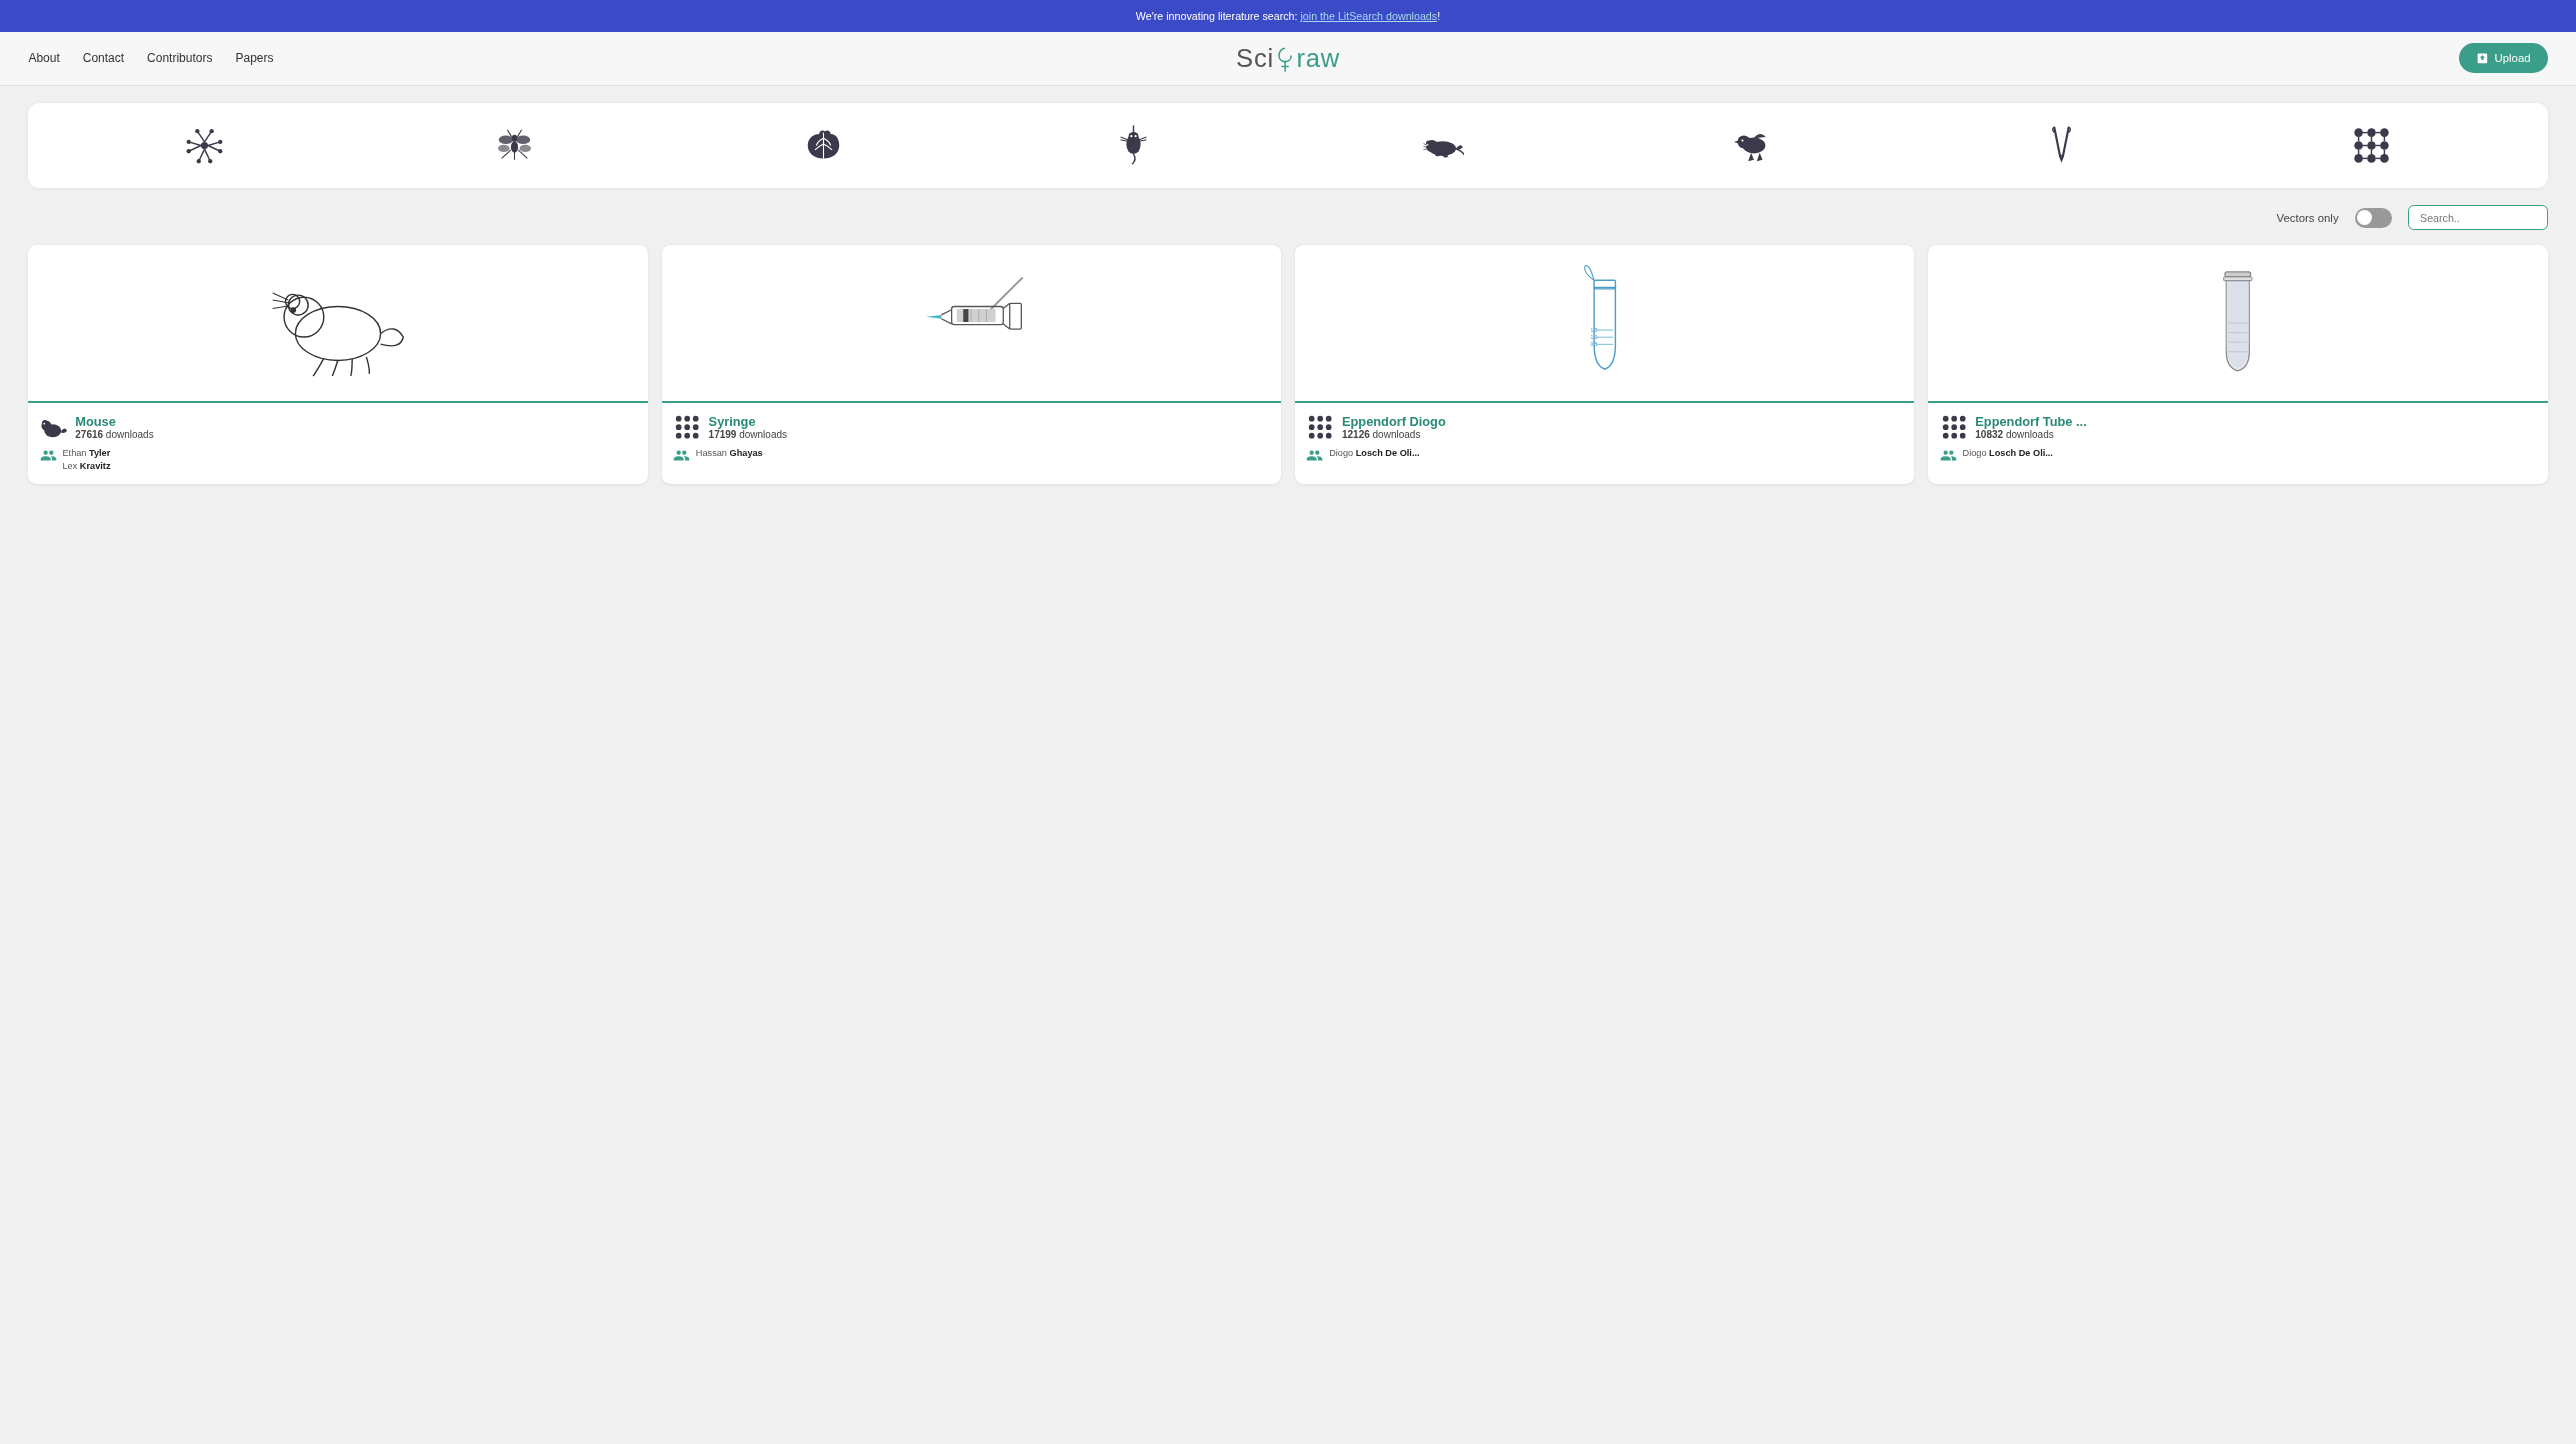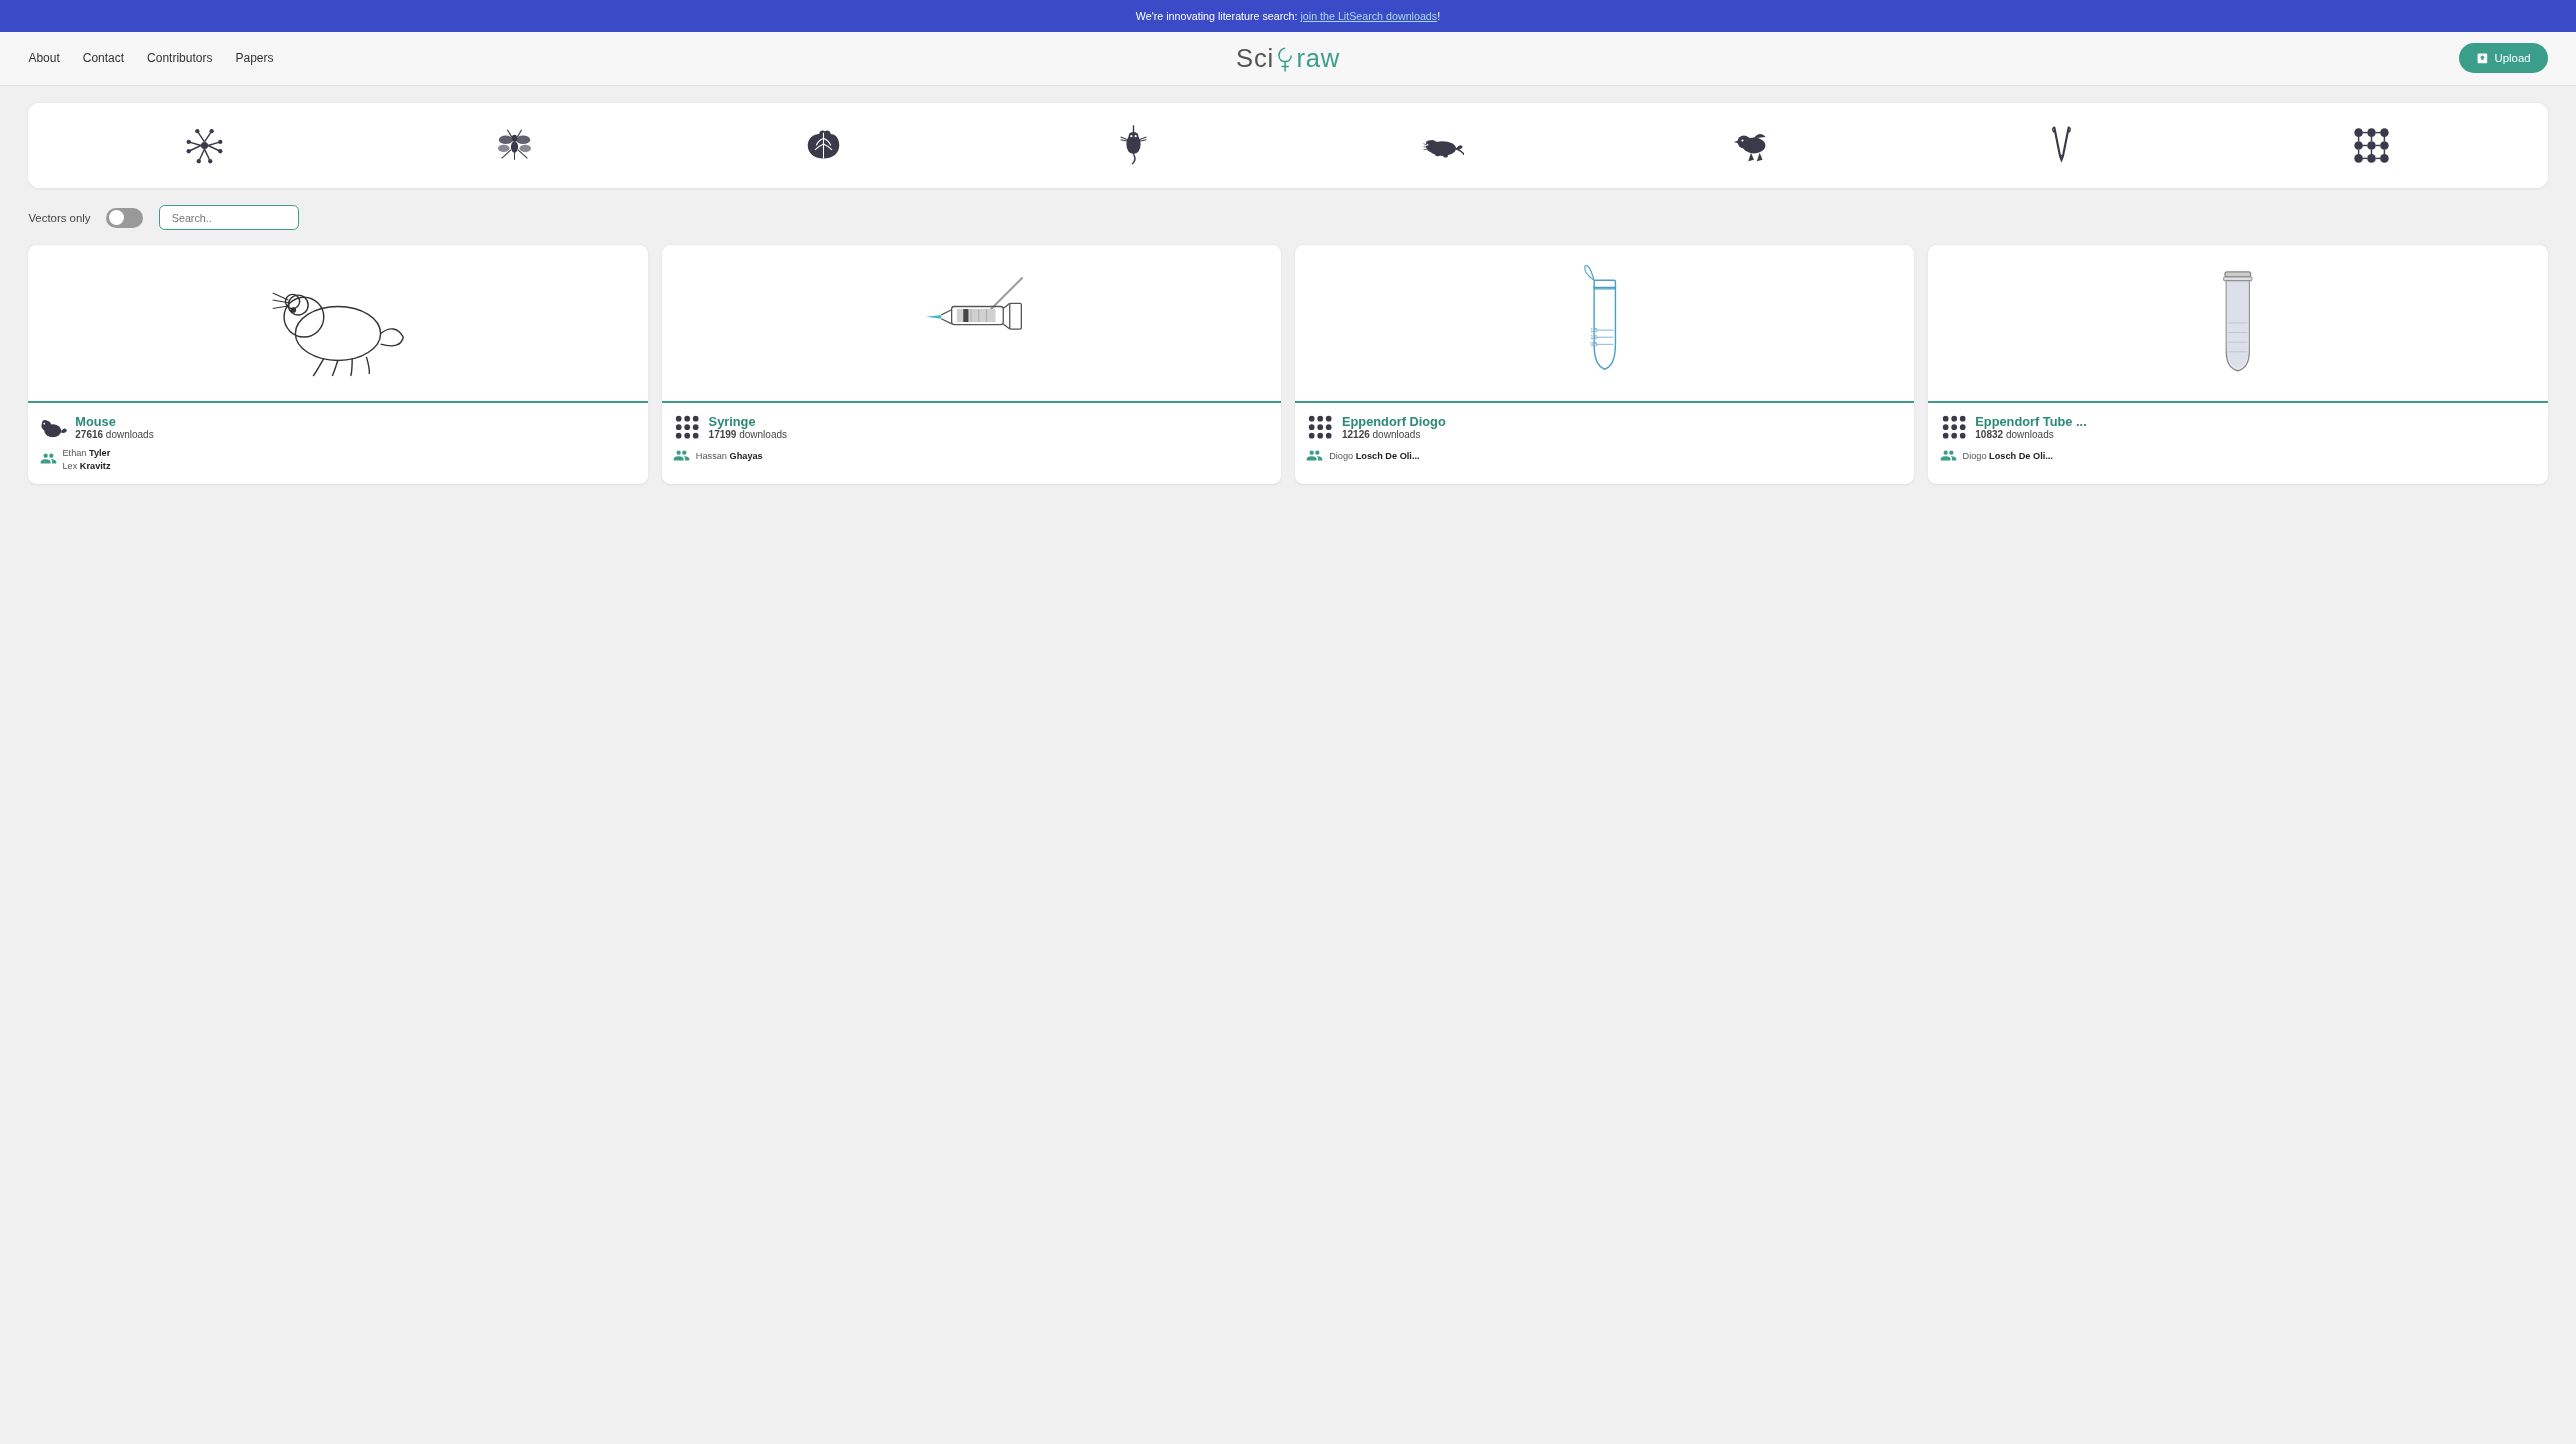--- a/index.html
+++ b/index.html
@@ -88,20 +88,21 @@
       height: 43px;
       fill: #3a3a4a;
     }
 
     
     .controls {
       margin: 11.4px 28.4px;
       display: flex;
       align-items: center;
       gap: 16px;
+      justify-content: flex-end;
     }
     .vectors-label {
       font-size: 11.4px;
       color: #444;
     }
     .toggle {
       width: 37px;
       height: 20px;
       background: #999;
       border-radius: 10px;
@@ -175,21 +176,20 @@
       font-size: 12.8px;
       font-weight: 600;
     }
     .card-downloads {
       font-size: 10px;
       color: #444;
     }
     .card-downloads strong { font-weight: 700; }
     .card-author-row {
       display: flex;
-      align-items: center;
       gap: 5.7px;
       margin-top: 5.7px;
     }
     .author-icon { color: #3a9e8a; font-size: 15.6px; }
     .card-authors {
       font-size: 9.2px;
       color: #555;
       line-height: 1.5;
     }
     .card-authors strong { font-weight: 700; color: #222; }

